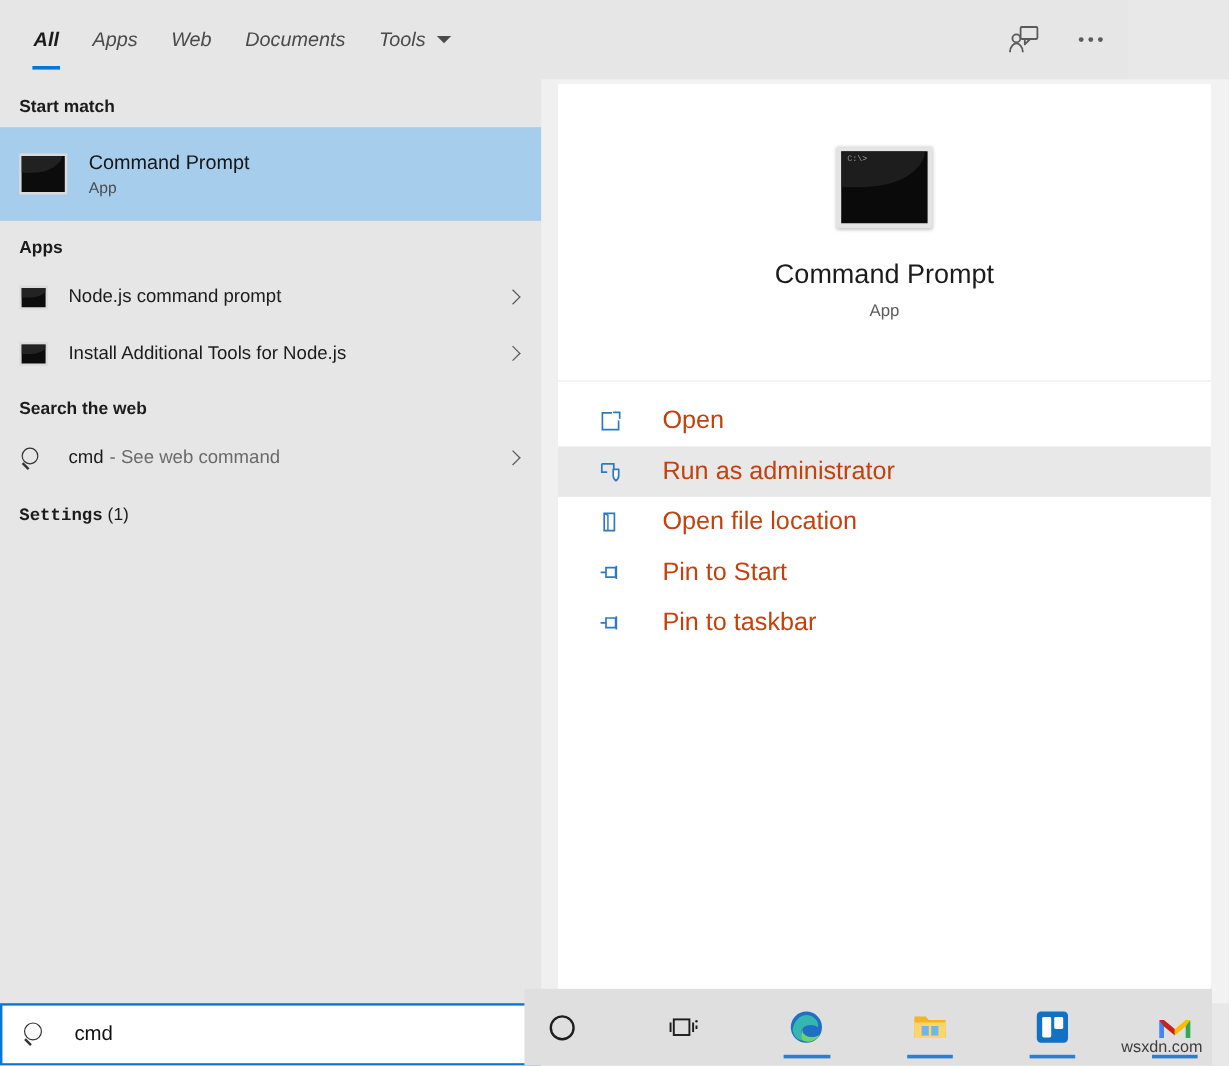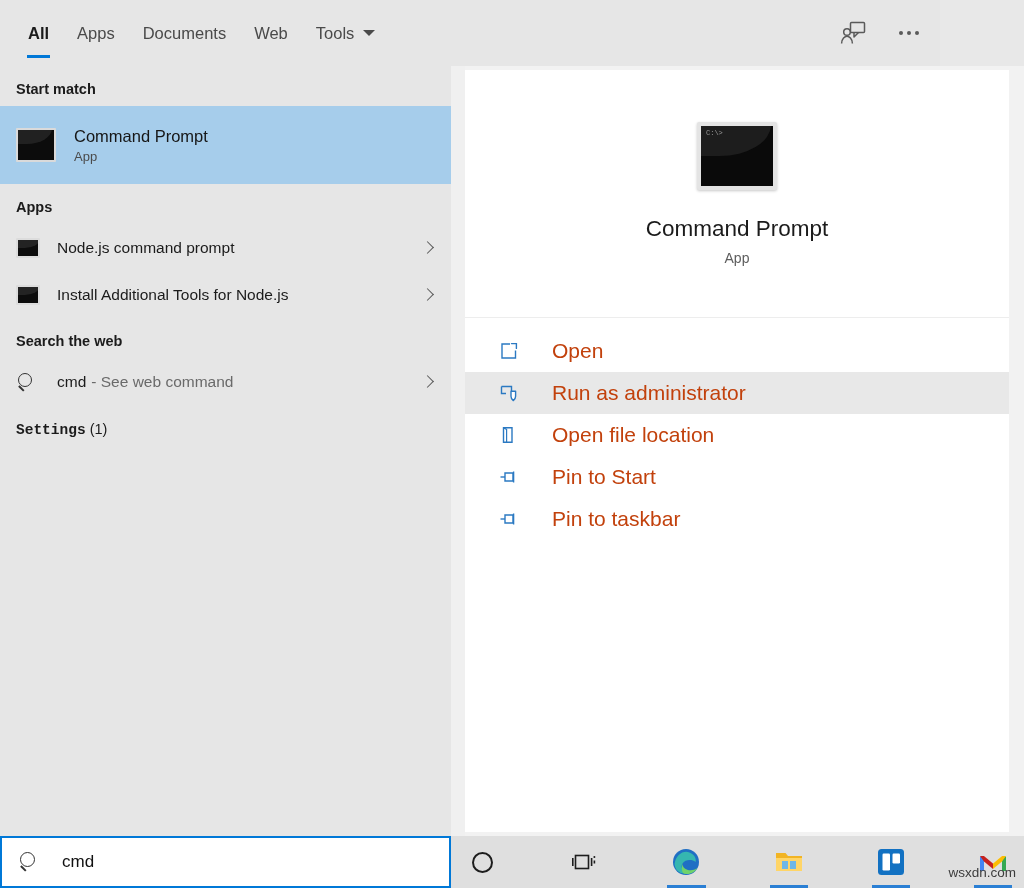--- a/index.html
+++ b/index.html
@@ -13,21 +13,21 @@
     position: relative;
     width: 1024px; height: 888px;
     background: #e8e8e8;
   }
 
   
   .topbar {
     position: absolute; left: 0; top: 0;
     width: 940px; height: 66px;
     background: #e6e6e6;
-    display: flex; align-items: flex-end;
+    display: flex; align-items: flex-end; font-style: italic;
   }
   .tabs {
     display: flex; align-items: flex-end;
     height: 66px;
     padding-left: 14px;
   }
   .tab {
     position: relative;
     height: 66px;
     display: flex; align-items: center;
@@ -268,22 +268,22 @@
   .searchbar input {
     flex: 1;
     border: none; outline: none;
     margin-left: 20px;
     font-family: "Liberation Sans", sans-serif;
     font-size: 17px;
     color: #111;
     background: transparent;
   }
   .taskbar {
-    position: absolute; left: 451px; bottom: 0;
-    width: 573px; height: 52px;
+    position: absolute; left: 437px; bottom: 0;
+    width: 573px; height: 64px;
     background: #dfdfdf;
     display: flex; align-items: center; gap: 40px;
   }
   .tb-item {
     width: 64px; height: 52px;
     display: flex; align-items: center; justify-content: center;
     position: relative;
     cursor: default;
   }
   .tb-item.running::after {
@@ -325,24 +325,24 @@
 
   <div class="topbar">
     <div class="tabs">
       <div class="tab active">
         <span>All</span>
       </div>
       <div class="tab">
         <span>Apps</span>
       </div>
       <div class="tab">
+        <span>Web</span>
+      </div>
+      <div class="tab">
         <span>Documents</span>
-      </div>
-      <div class="tab">
-        <span>Web</span>
       </div>
       <div class="tab">
         <span>Tools</span>
         <span class="caret"></span>
       </div>
     </div>
 
     <div class="topbar-right">
       <div class="icon-btn">
         <svg width="26" height="24" viewBox="0 0 26 24">

